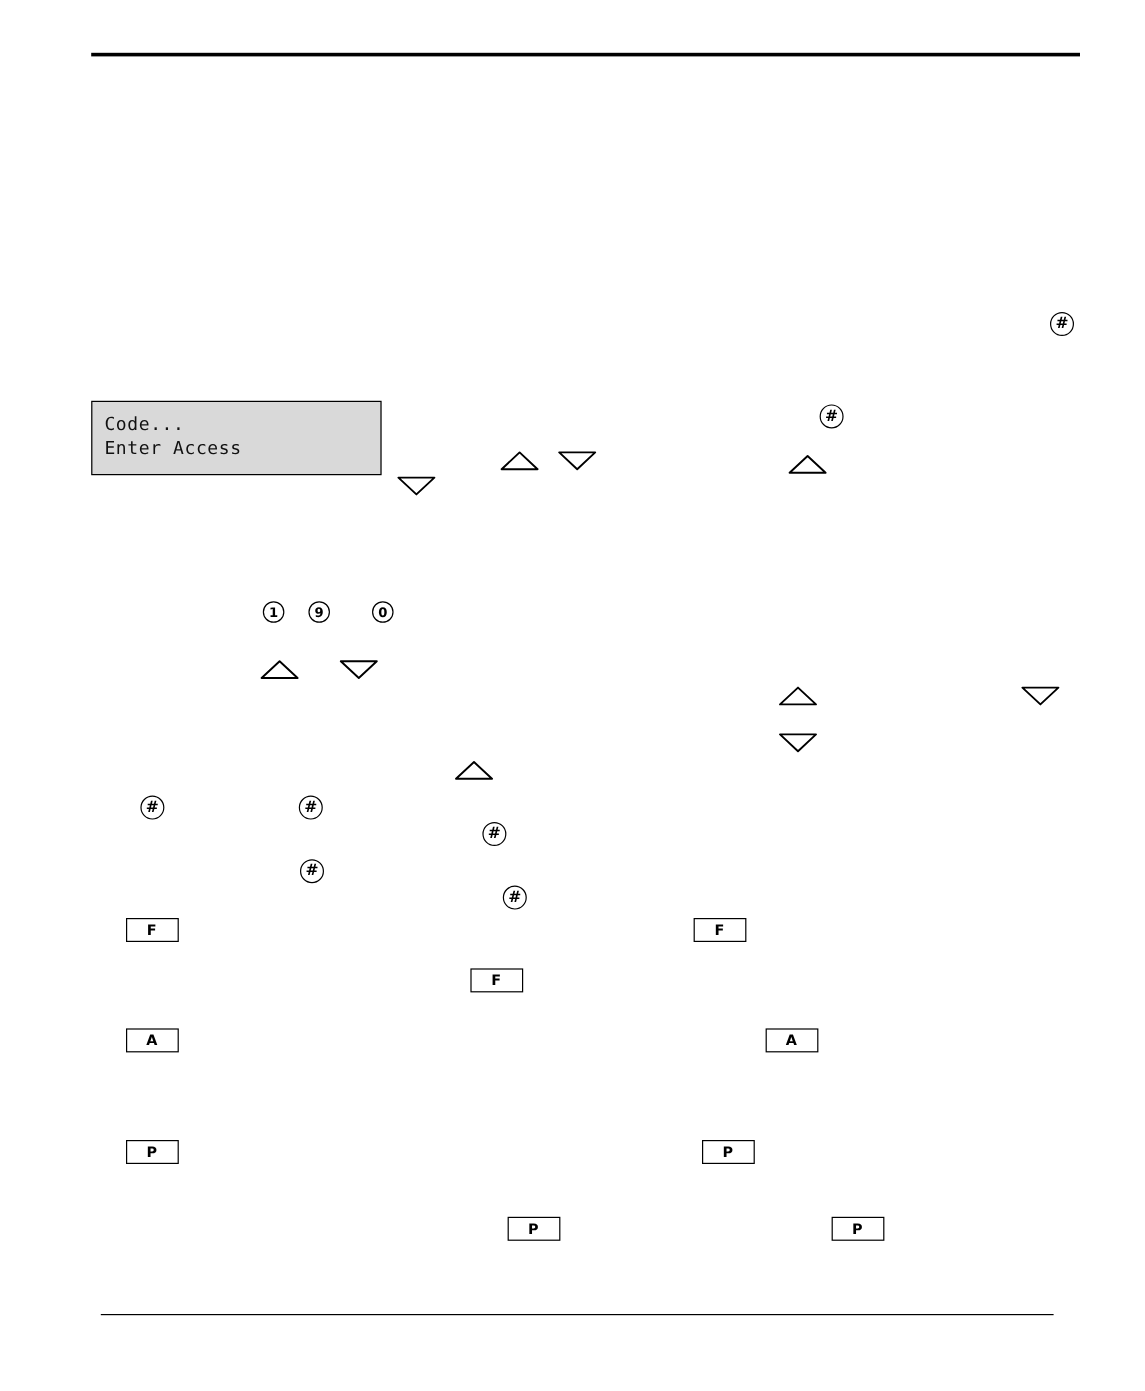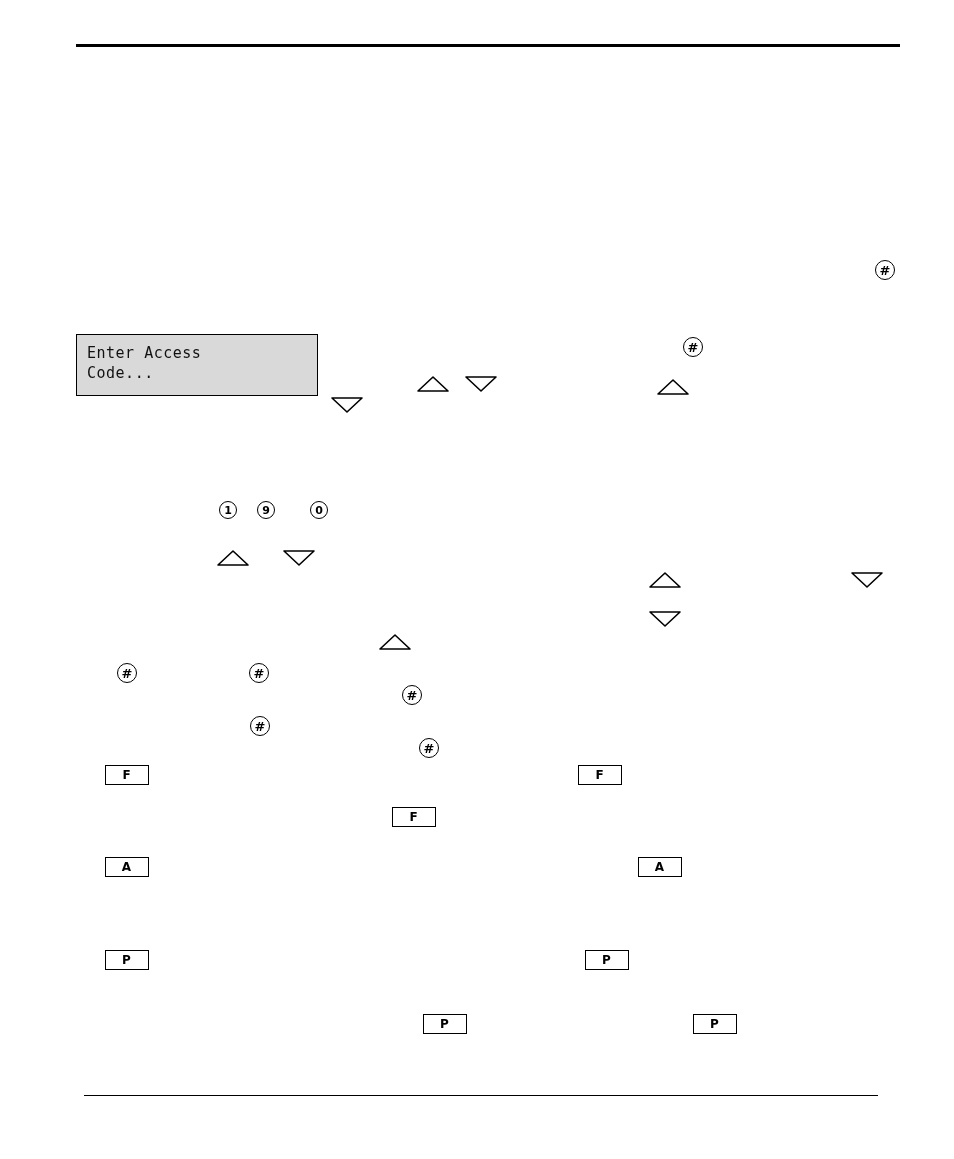--- a/index.html
+++ b/index.html
@@ -122,22 +122,22 @@
 </style>
 </head>
 <body>
 
 <div class="page">
 
   <div class="rule rule-top"></div>
   <div class="rule rule-bottom"></div>
 
   <div class="lcd">
+    <div class="lcd-line">Code...</div>
     <div class="lcd-line">Enter Access</div>
-    <div class="lcd-line">Code...</div>
   </div>
 
   <div id="keys-layer">
       <div class="key-circle k-hash" style="left: 875px; top: 260px;">
         <span>#</span>
       </div>
       <div class="key-circle k-hash" style="left: 683px; top: 337px;">
         <span>#</span>
       </div>
       <div class="key-tri" style="left: 416px; top: 375px;">

